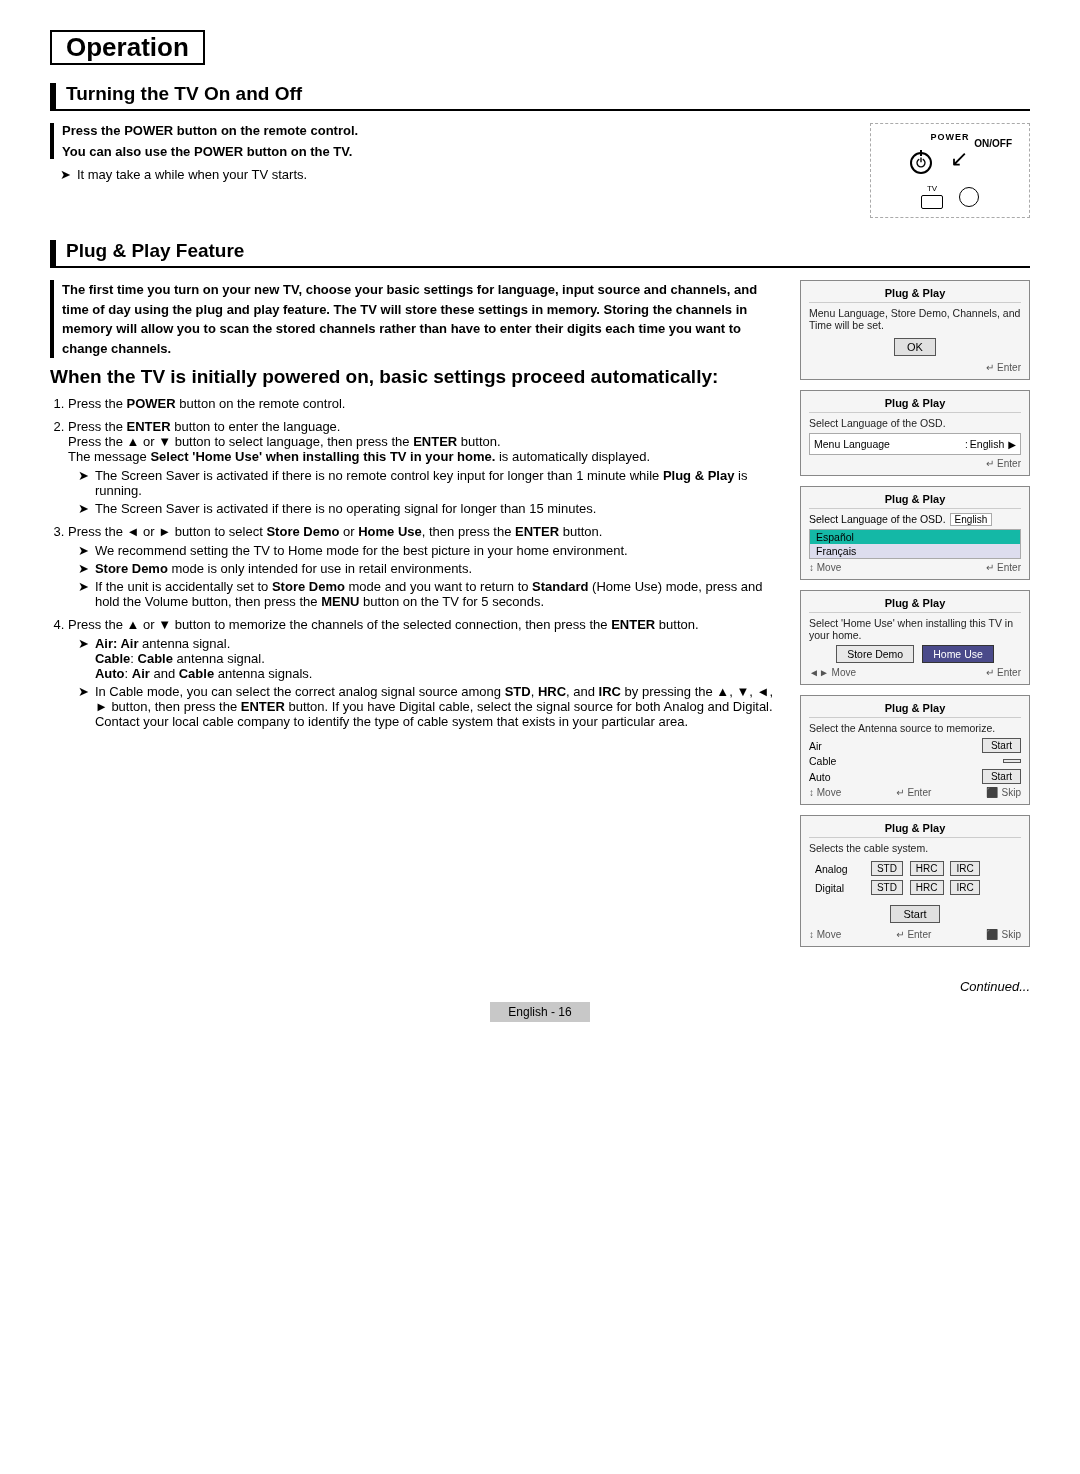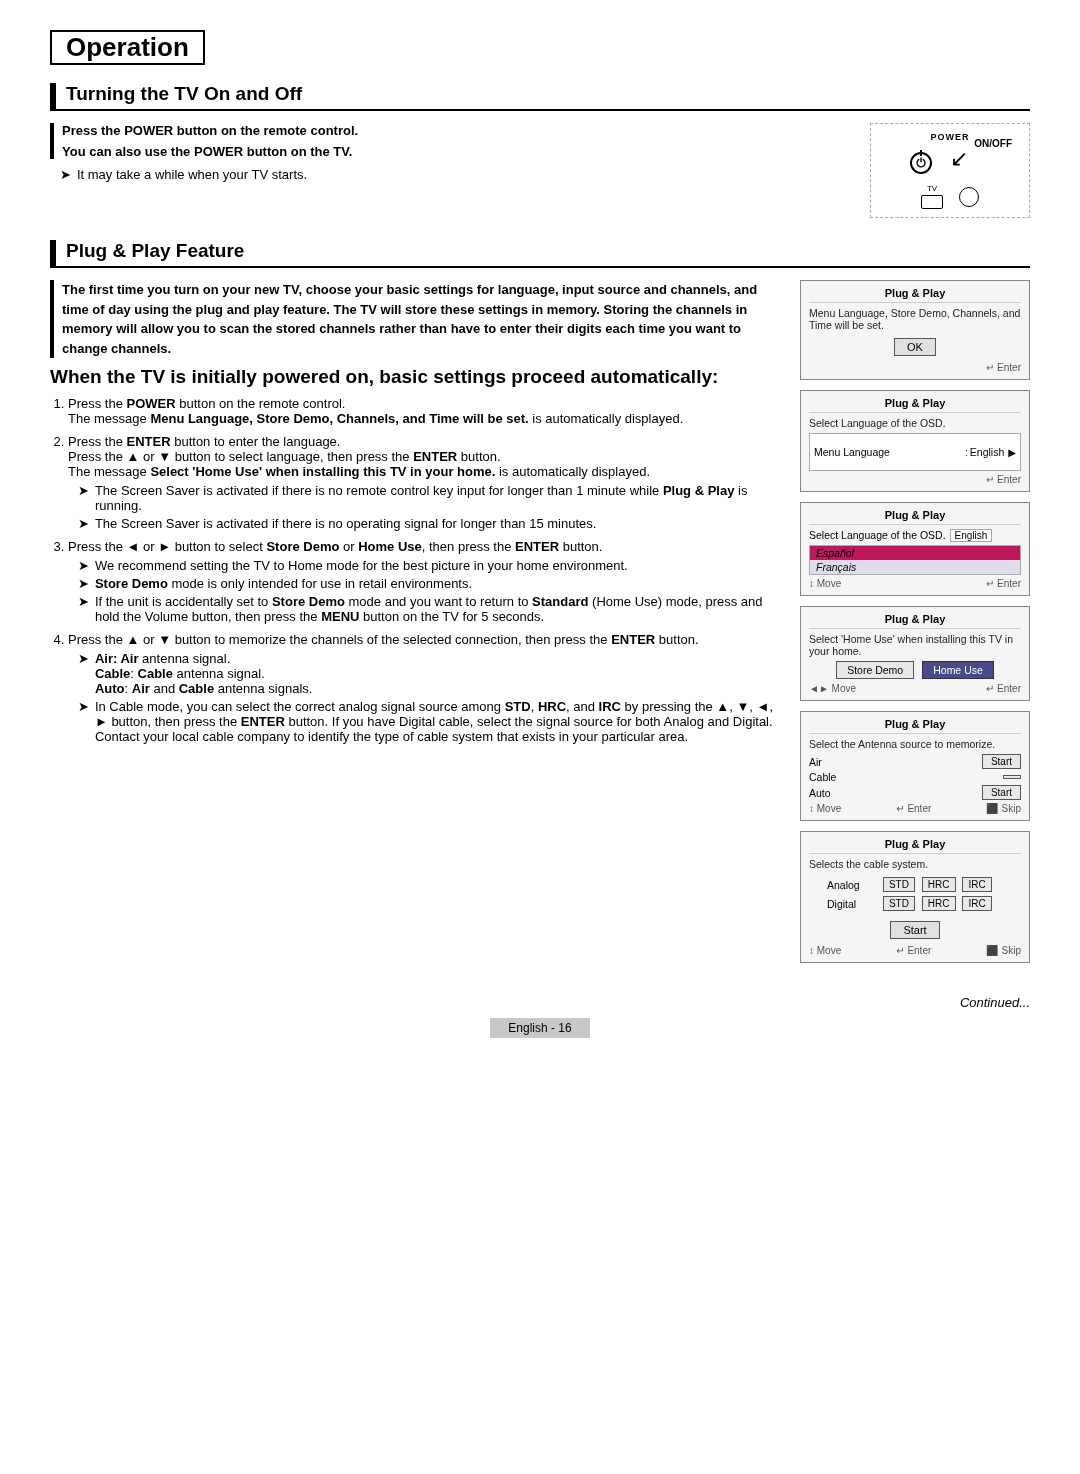--- a/index.html
+++ b/index.html
@@ -144,35 +144,34 @@
       text-align: right;
       font-size: 10px;
       color: #555;
       margin-top: 3px;
     }
     .ui-box-lang-row {
       display: flex;
       align-items: center;
       border: 1px solid #aaa;
       background: #fff;
-      padding: 12px 4px;
+      padding: 4px 4px;
       margin: 2px 0;
       font-size: 10.5px;
     }
     .lang-label { flex: 1; font-size: 10.5px; }
     .lang-value { font-size: 10.5px; margin-right: 4px; }
     .lang-arrow { font-size: 10px; }
 
     
     .ui-dropdown {
       border: 1px solid #aaa;
-      background: #be185d;
+      background: #14b8a6;
       font-size: 10.5px;
       margin: 2px 0;
-      font-style: italic;
     }
     .ui-dropdown-item {
       padding: 1px 6px;
       font-size: 10.5px;
     }
     .ui-dropdown-item.highlighted {
       background: #dde;
     }
 
     
@@ -206,21 +205,21 @@
       border: 1px solid #555;
       padding: 1px 8px;
       font-size: 10px;
       background: #e8e8e8;
     }
 
     
     .cable-table {
       font-size: 10.5px;
       width: 100%;
-      margin: 3px 12px;
+      margin: 3px 0;
     }
     .cable-table td {
       padding: 1px 4px;
     }
     .cable-btn {
       border: 1px solid #555;
       padding: 1px 5px;
       font-size: 10px;
       background: #e8e8e8;
       display: inline-block;
@@ -372,21 +371,20 @@
   <div class="two-col">
     <div class="col-left">
       <div class="left-border-bold">
         <div class="intro-bold">The first time you turn on your new TV, choose your basic settings for language, input source and channels, and time of day using the plug and play feature. The TV will store these settings in memory. Storing the channels in memory will allow you to scan the stored channels rather than have to enter their digits each time you want to change channels.</div>
       </div>
       <div style="font-weight:bold; margin-bottom:8px; font-size:19px;">When the TV is initially powered on, basic settings proceed automatically:</div>
       <ol>
 
         <li>
           <span>Press the <strong>POWER</strong> button on the remote control.</span><br>
-          <span>The message <strong>Menu Language, Store Demo, Channels, and Time will be set.</strong> is automatically displayed.</span>
         </li>
 
         <li>
           <span>Press the <strong>ENTER</strong> button to enter the language.</span><br>
           <span>Press the ▲ or ▼ button to select language, then press the <strong>ENTER</strong> button.</span><br>
           <span>The message <strong>Select 'Home Use' when installing this TV in your home.</strong> is automatically displayed.</span>
           <ul class="sub-bullets">
             <li>
               <span class="bullet-arrow">➤</span>
               <span>The Screen Saver is activated if there is no remote control key input for longer than 1 minute while <strong>Plug &amp; Play</strong> is running.</span>

